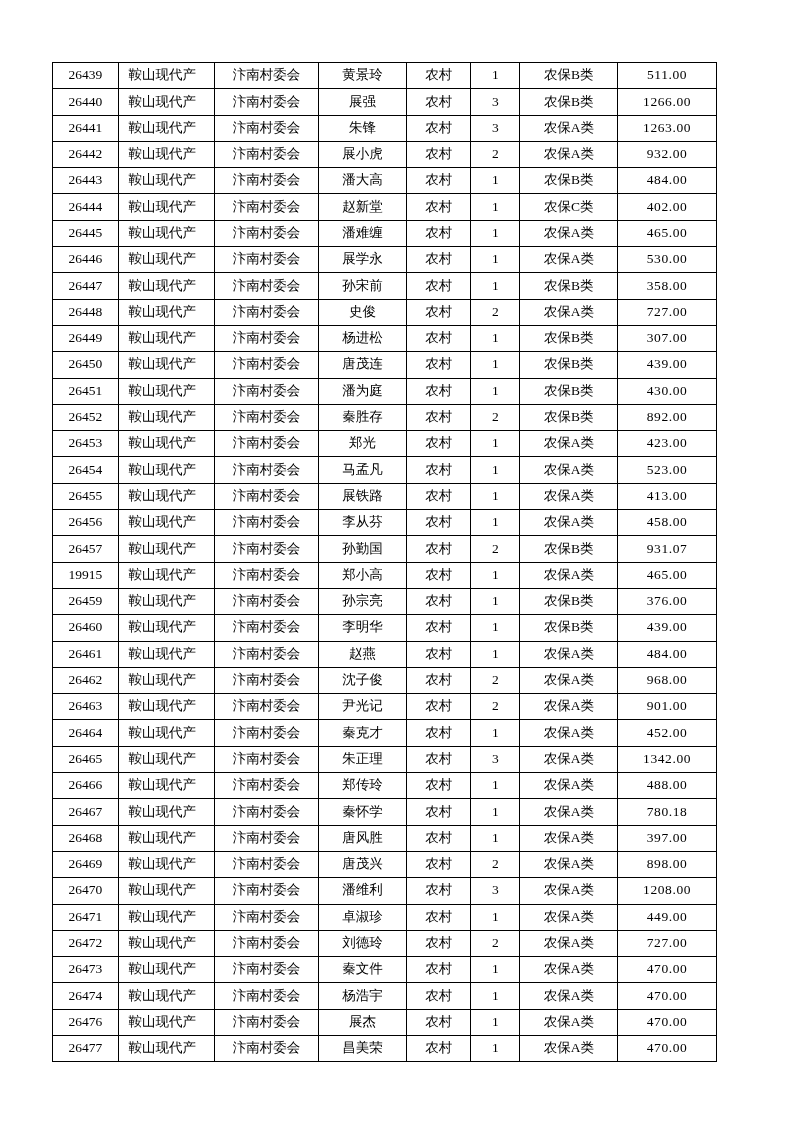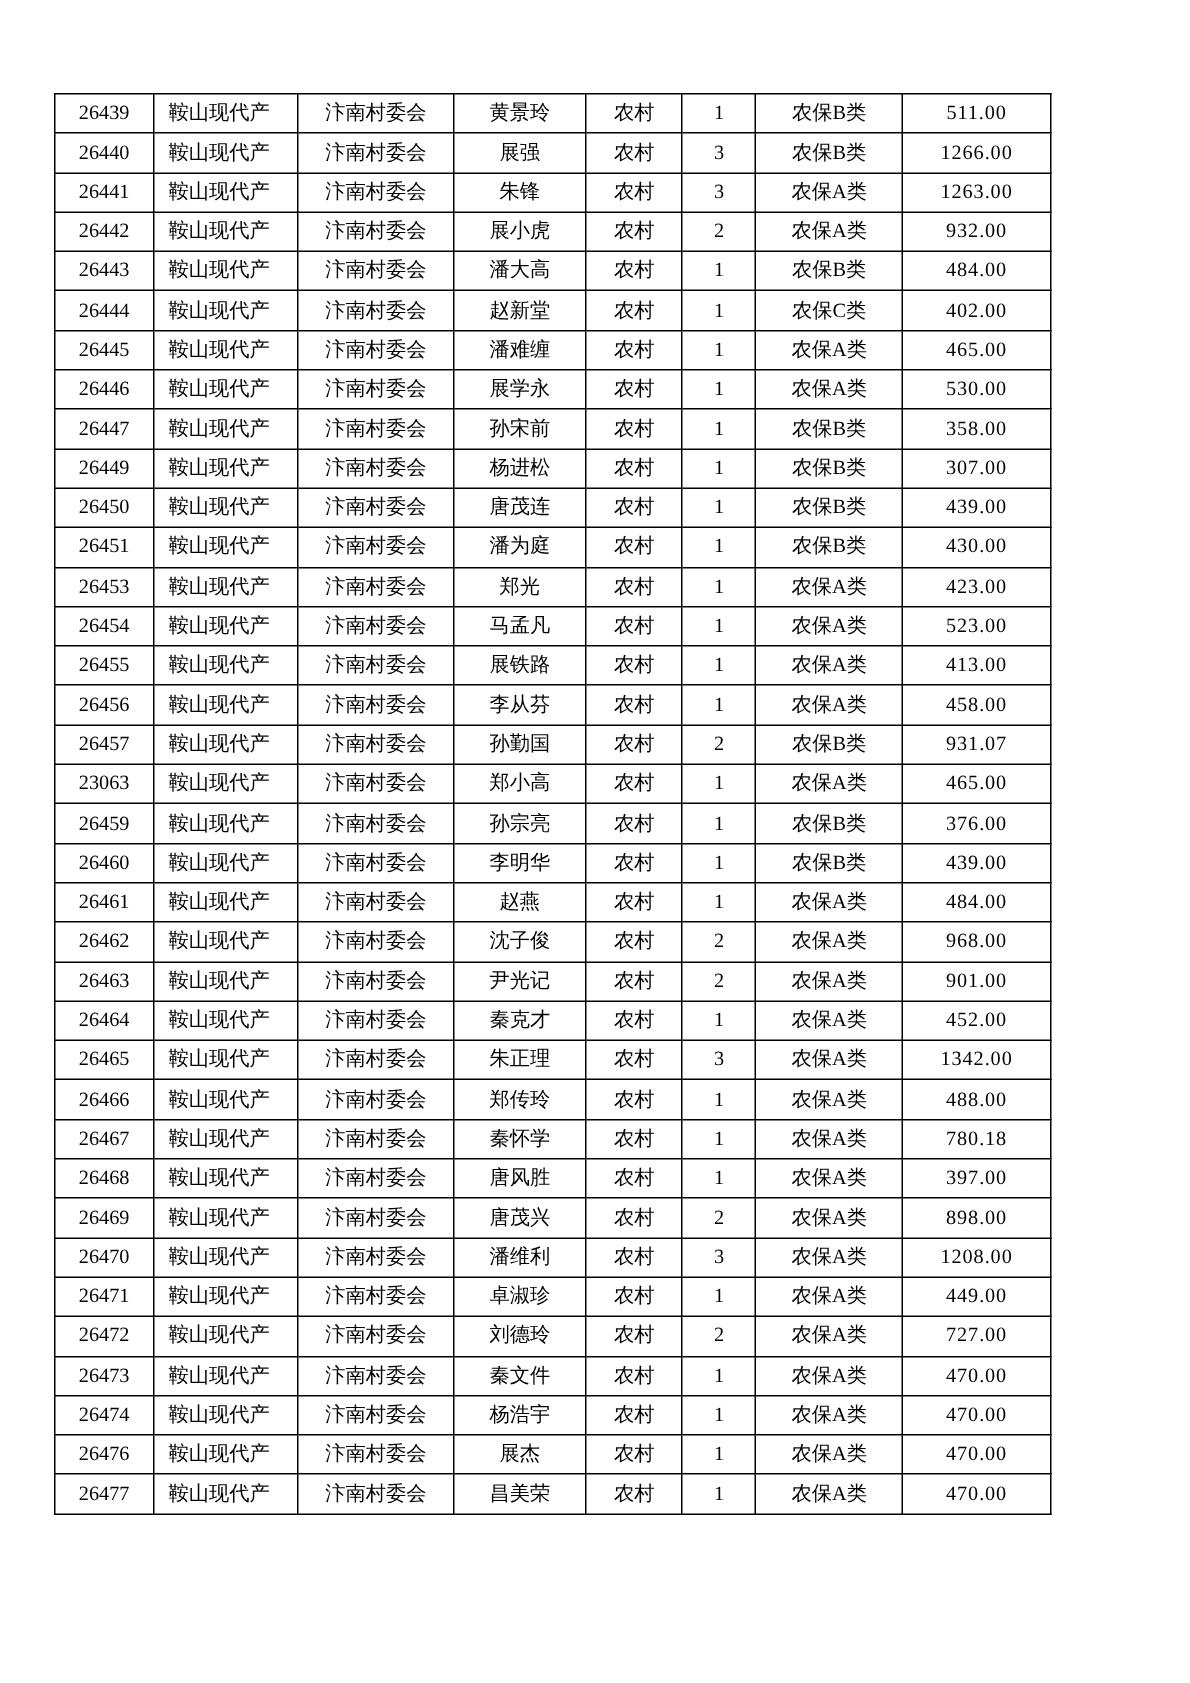--- a/index.html
+++ b/index.html
@@ -12,21 +12,21 @@
     height: 1122px;
     font-family: "Liberation Serif", "DejaVu Serif", serif;
     color: #000000;
     overflow: hidden;
   }
   .page {
     position: relative;
     width: 793px;
     height: 1122px;
     box-sizing: border-box;
-    padding: 62px 64px 0 36px;
+    padding: 62px 64px 0 52px;
   }
   table.sheet {
     border-collapse: collapse;
     table-layout: fixed;
     width: 665px;
     font-size: 13.5px;
   }
   table.sheet td {
     border: 1px solid #000000;
     height: 25.3px;
@@ -173,20 +173,30 @@
           <td class="idx">26447</td>
           <td class="org"><span>鞍山现代产</span></td>
           <td class="num">汴南村委会</td>
           <td class="num">孙宋前</td>
           <td class="num">农村</td>
           <td class="num">1</td>
           <td class="num">农保B类</td>
           <td class="amount">358.00</td>
         </tr>
         <tr>
+          <td class="idx">26448</td>
+          <td class="org"><span>鞍山现代产</span></td>
+          <td class="num">汴南村委会</td>
+          <td class="num">史俊</td>
+          <td class="num">农村</td>
+          <td class="num">2</td>
+          <td class="num">农保A类</td>
+          <td class="amount">727.00</td>
+        </tr>
+        <tr>
           <td class="idx">26449</td>
           <td class="org"><span>鞍山现代产</span></td>
           <td class="num">汴南村委会</td>
           <td class="num">杨进松</td>
           <td class="num">农村</td>
           <td class="num">1</td>
           <td class="num">农保B类</td>
           <td class="amount">307.00</td>
         </tr>
         <tr>
@@ -203,20 +213,30 @@
           <td class="idx">26451</td>
           <td class="org"><span>鞍山现代产</span></td>
           <td class="num">汴南村委会</td>
           <td class="num">潘为庭</td>
           <td class="num">农村</td>
           <td class="num">1</td>
           <td class="num">农保B类</td>
           <td class="amount">430.00</td>
         </tr>
         <tr>
+          <td class="idx">26452</td>
+          <td class="org"><span>鞍山现代产</span></td>
+          <td class="num">汴南村委会</td>
+          <td class="num">秦胜存</td>
+          <td class="num">农村</td>
+          <td class="num">2</td>
+          <td class="num">农保B类</td>
+          <td class="amount">892.00</td>
+        </tr>
+        <tr>
           <td class="idx">26453</td>
           <td class="org"><span>鞍山现代产</span></td>
           <td class="num">汴南村委会</td>
           <td class="num">郑光</td>
           <td class="num">农村</td>
           <td class="num">1</td>
           <td class="num">农保A类</td>
           <td class="amount">423.00</td>
         </tr>
         <tr>
@@ -253,21 +273,21 @@
           <td class="idx">26457</td>
           <td class="org"><span>鞍山现代产</span></td>
           <td class="num">汴南村委会</td>
           <td class="num">孙勤国</td>
           <td class="num">农村</td>
           <td class="num">2</td>
           <td class="num">农保B类</td>
           <td class="amount">931.07</td>
         </tr>
         <tr>
-          <td class="idx">23063</td>
+          <td class="idx">19915</td>
           <td class="org"><span>鞍山现代产</span></td>
           <td class="num">汴南村委会</td>
           <td class="num">郑小高</td>
           <td class="num">农村</td>
           <td class="num">1</td>
           <td class="num">农保A类</td>
           <td class="amount">465.00</td>
         </tr>
         <tr>
           <td class="idx">26459</td>

